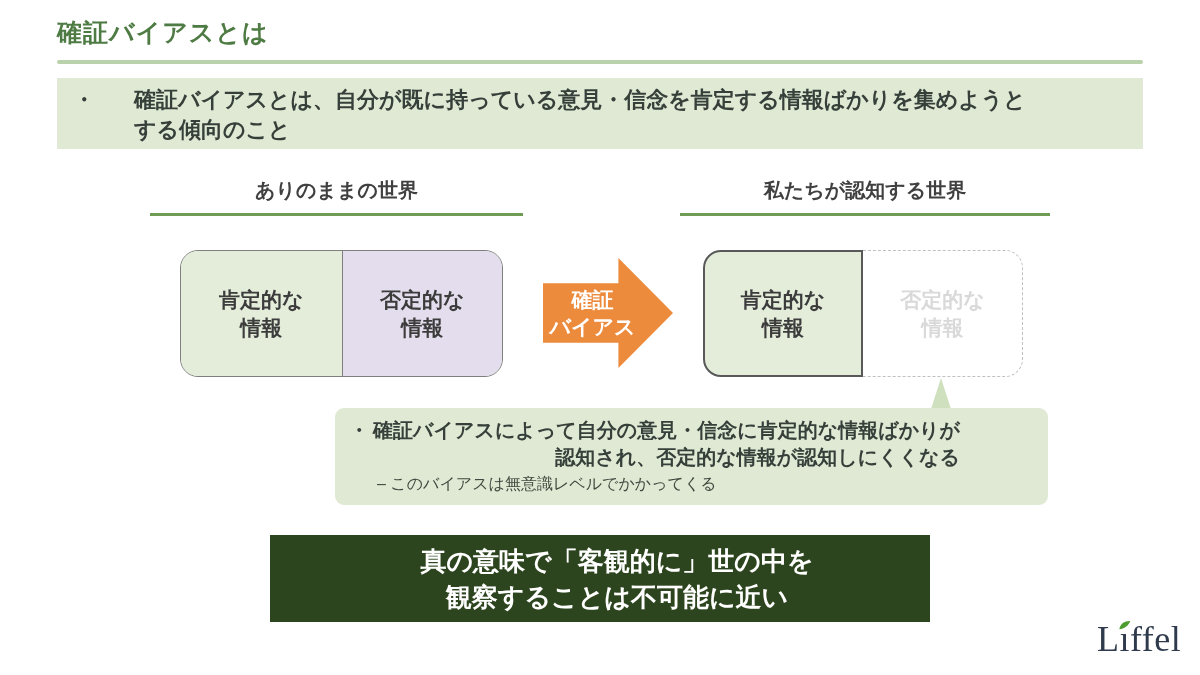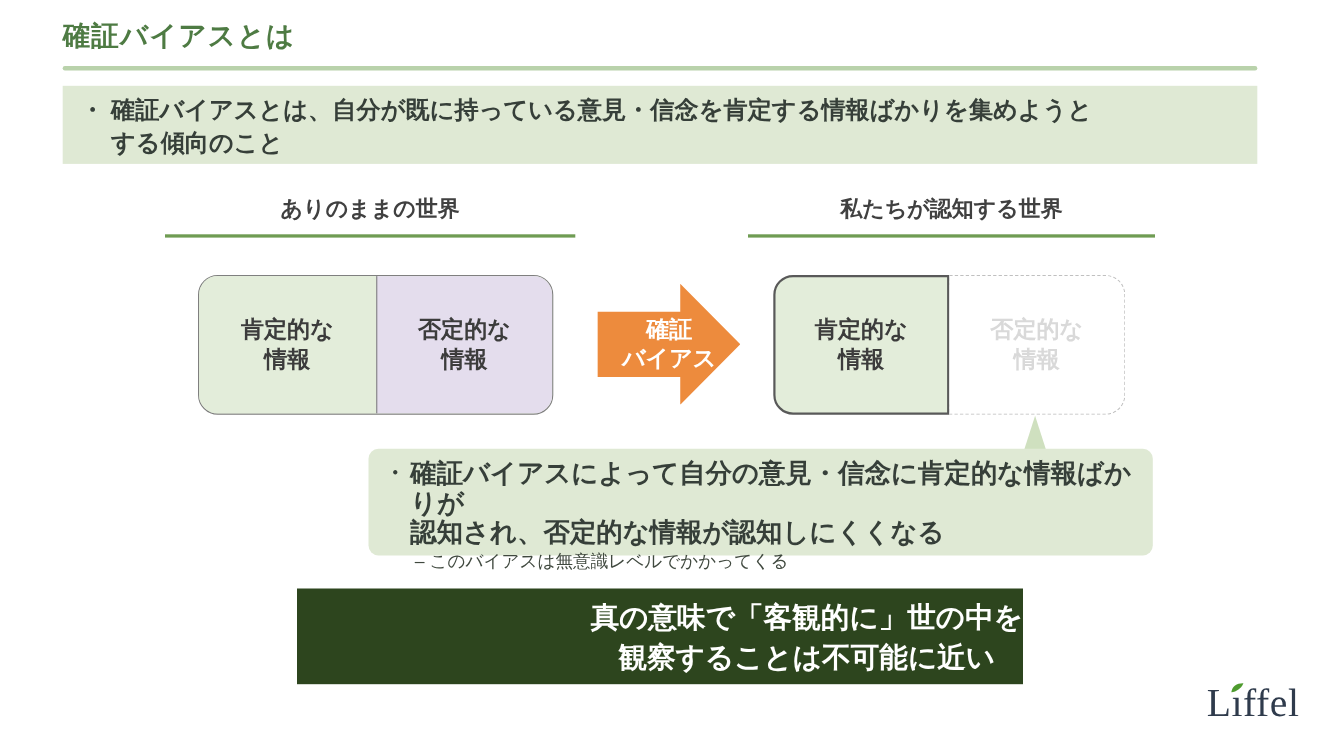--- a/index.html
+++ b/index.html
@@ -43,20 +43,21 @@
     padding: 7px 14px 0 16px;
   }
   .intro-bullet {
     font-size: 22px; font-weight: bold; line-height: 30px;
     color: #363f39;
     margin-right: 6px;
   }
   .intro-text {
     font-size: 22px; font-weight: bold; line-height: 30px;
     color: #363f39;
+    margin-left: 33px;
   }
 
   
   .section-header {
     position: absolute;
     top: 176px;
     text-align: center;
     font-size: 20px;
     font-weight: bold;
     color: #404040;
@@ -91,21 +92,21 @@
   
   .bias-arrow {
     position: absolute;
     left: 543px; top: 258px;
     width: 130px; height: 110px;
     background: #ed8b3d;
     clip-path: polygon(0 23%, 58% 23%, 58% 0, 100% 50%, 58% 100%, 58% 77%, 0 77%);
   }
   .bias-arrow .arrow-label {
     position: absolute;
-    left: 16px; top: 50%;
+    left: 0; top: 50%;
     width: 76%;
     transform: translateY(-50%);
     text-align: center;
     color: #ffffff;
     font-size: 21px; font-weight: bold; line-height: 27px;
   }
 
   
   .perceived-box {
     position: absolute;
@@ -149,36 +150,37 @@
     background: #dfe9d4;
     border-radius: 9px;
     padding: 9px 16px 0 14px;
   }
   .callout-main { display: flex; align-items: flex-start; }
   .callout-bullet {
     font-size: 20px; font-weight: bold; line-height: 27px;
     color: #363f39; margin-right: 4px;
   }
   .callout-text {
-    font-size: 24px; font-weight: bold; line-height: 27px;
+    font-size: 20px; font-weight: bold; line-height: 27px;
     color: #363f39;
+    text-align: right;
   }
   .callout-sub {
     font-size: 16px; font-weight: normal; line-height: 26px;
     color: #40493f;
     margin-left: 28px;
   }
 
   
   .conclusion-box {
     position: absolute;
     left: 270px; top: 535px;
     width: 660px; height: 87px;
     background: #2d451e;
-    display: flex; align-items: center; justify-content: flex-end;
+    display: flex; align-items: center; justify-content: center;
     text-align: center;
     padding-left: 34px;
   }
   .conclusion-text {
     color: #ffffff;
     font-size: 26px; font-weight: bold; line-height: 36px;
   }
 
   
   .logo {

